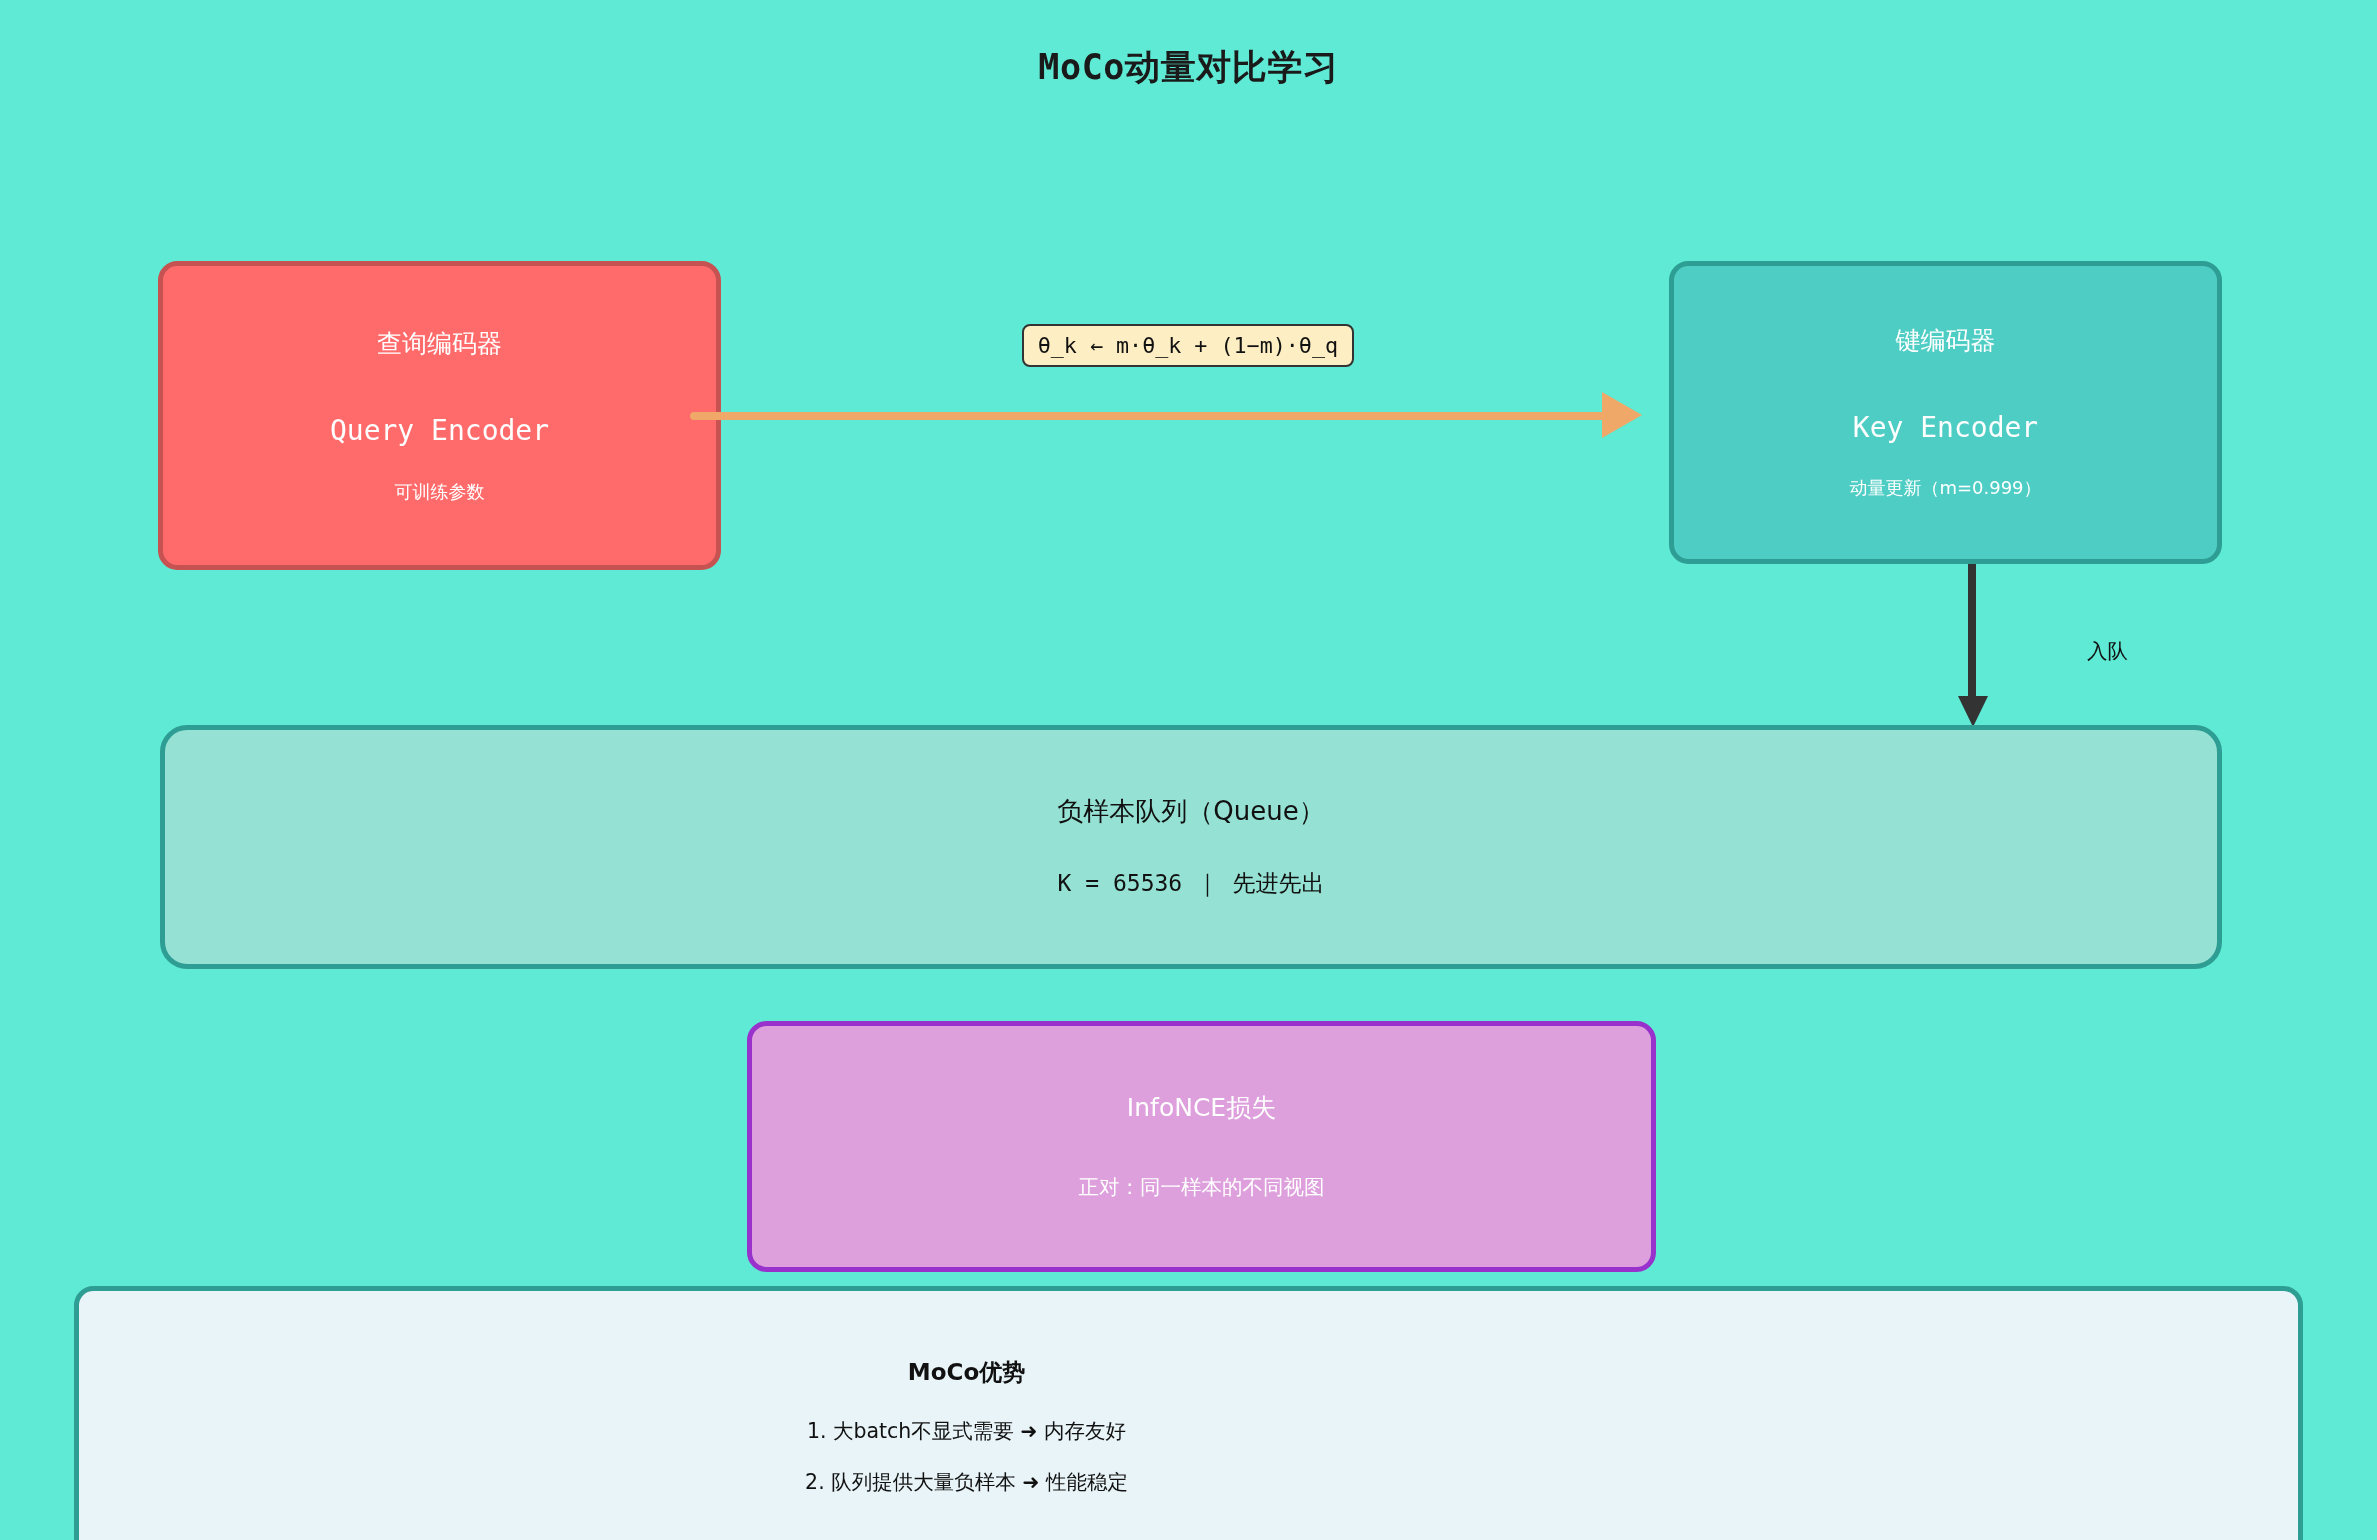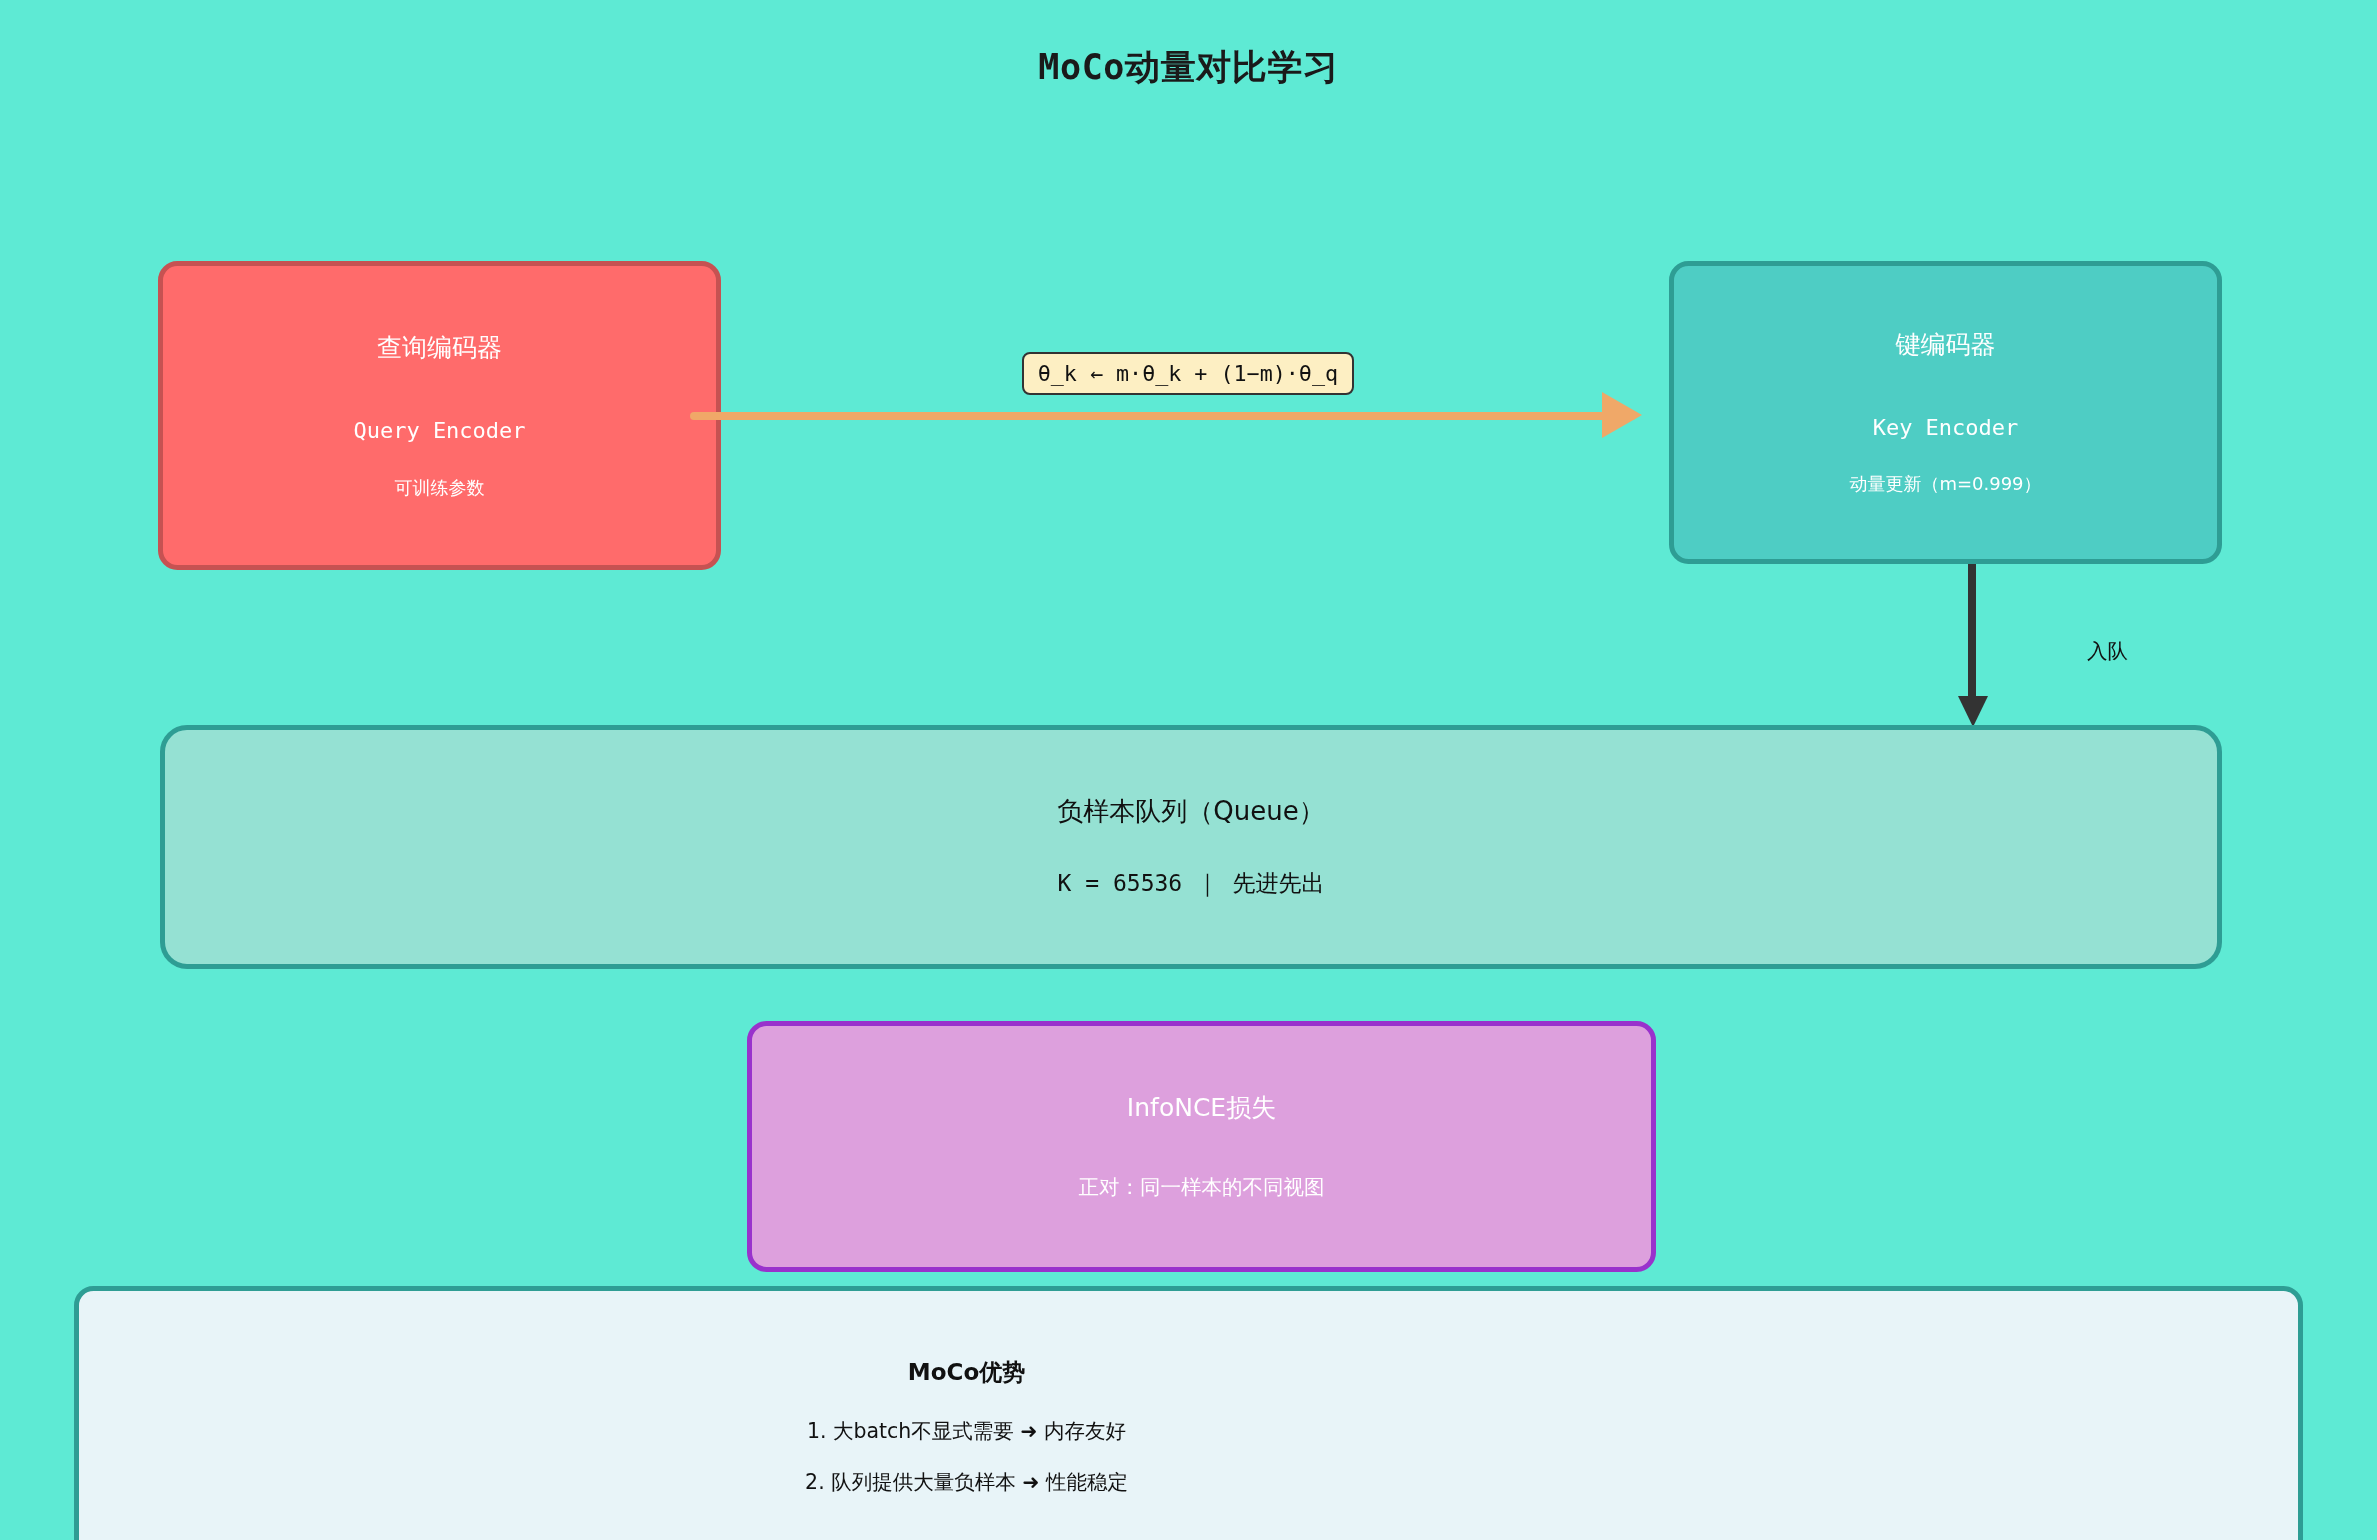--- a/index.html
+++ b/index.html
@@ -41,21 +41,21 @@
     align-items: center;
     justify-content: center;
     text-align: center;
   }
   .node .n-title {
     font-size: 25px;
     font-weight: 500;
     line-height: 1.2;
   }
   .node .n-sub {
-    font-size: 22px;
+    font-size: 28px;
     font-weight: 400;
     line-height: 1.2;
   }
   .node .n-note {
     font-size: 18px;
     font-weight: 400;
     line-height: 1.2;
   }
 
   
@@ -179,21 +179,20 @@
     left: 1022px;
     top: 324px;
     padding: 6.8px 13.7px;
     background: #fdefc3;
     border: 2.9px solid #333333;
     border-radius: 8px;
     font-family: "DejaVu Sans Mono", "Liberation Mono", monospace;
     font-size: 21.7px;
     color: #111111;
     white-space: nowrap;
-    margin-top: 28px;
   }
 
   
   #arrow-enqueue {
     position: absolute;
     left: 1961px;
     top: 564px;
     width: 23px;
     height: 165px;
   }

